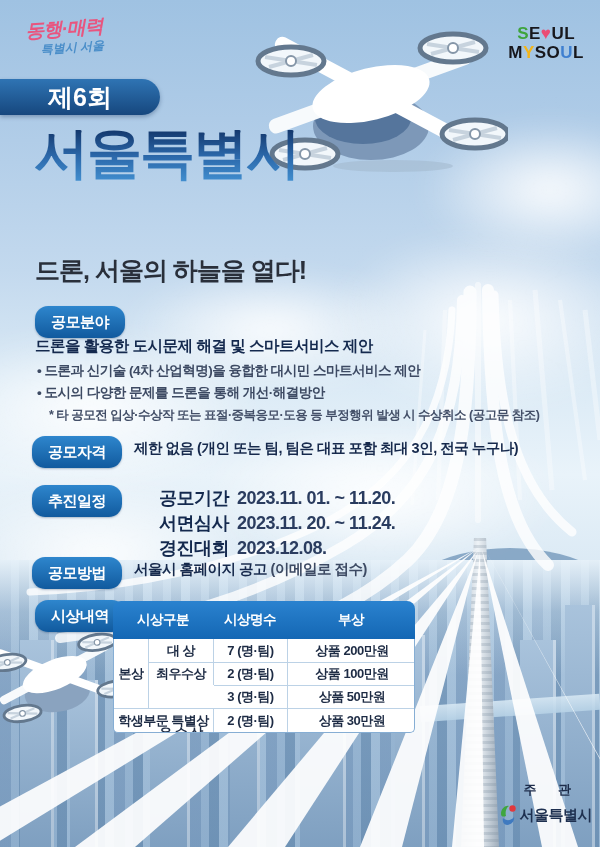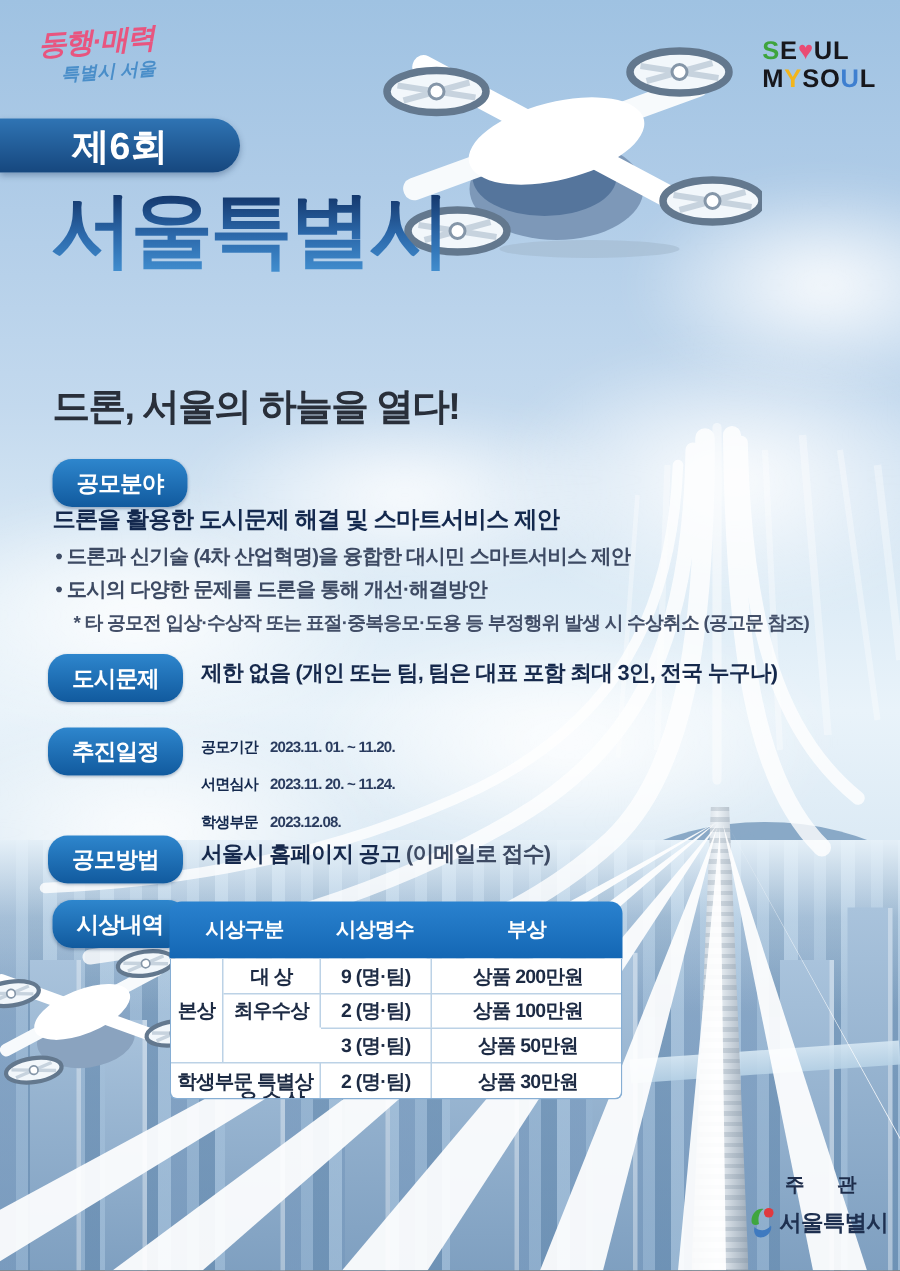--- a/index.html
+++ b/index.html
@@ -39,38 +39,38 @@
     color:#fff;font-size:25px;font-weight:800;letter-spacing:0px;box-shadow:0 2px 4px rgba(20,50,90,.35);}
   .badge{display:inline-flex;align-items:center;justify-content:center;min-width:66px;height:24px;padding:4px 12px;
     border-radius:13px;background:linear-gradient(180deg,#2e86cd 0%,#115a9e 100%);color:#fff;font-size:15px;font-weight:700;
     letter-spacing:-0.5px;box-shadow:0 1px 2px rgba(20,50,90,.3);}
   .sec{position:absolute;left:32px;display:flex;align-items:flex-start;}
   .sec .txt{margin-left:12px;font-size:14.5px;font-weight:700;color:#16294c;padding-top:3px;letter-spacing:-0.5px;}
   .field-head{position:absolute;left:35px;top:336px;font-size:15.5px;font-weight:800;color:#14294e;letter-spacing:-0.5px;}
   .bullets{position:absolute;left:37px;top:360px;font-size:13.5px;color:#3d4a63;font-weight:600;letter-spacing:-0.5px;line-height:22px;}
   .bullets .b::before{content:"• ";color:#3d4a63;}
   .note{margin-left:12px;font-size:12.5px;color:#434f68;font-weight:600;}
-  .sched-line{line-height:25px;font-size:10px;letter-spacing:-0.5px;}
+  .sched-line{line-height:25px;font-size:18px;letter-spacing:-0.5px;margin-left:25px;}
   .sched-line .lbl{font-weight:800;color:#14294e;margin-right:8px;}
   .sched-line .val{font-weight:600;color:#2a3c5f;}
   .method-note{font-weight:600;color:#3d4a63;}
   
   .tbl{position:absolute;left:113px;top:601px;width:302px;}
   .tbl-head{display:grid;grid-template-columns:100px 74px 128px;height:38px;align-items:center;text-align:center;
     background:linear-gradient(180deg,#2a82cf,#1467b4);border-radius:8px 8px 0 0;color:#fff;font-weight:700;font-size:13.5px;letter-spacing:-0.5px;}
   .tbl-body{display:grid;grid-template-columns:35px 65px 74px 128px;grid-template-rows:23px 23px 23px 24px;
     background:#fff;border:1px solid #86aed4;border-top:none;border-radius:0 0 5px 5px;overflow:hidden;}
   .cell{display:flex;align-items:center;justify-content:center;font-size:13px;font-weight:700;color:#1d2b44;letter-spacing:-0.5px;}
   .br{border-right:1px solid #bcd2e6;} .bt{border-top:1px solid #bcd2e6;}
   .g{grid-column:1;grid-row:1/4;} .sp{grid-column:1/3;grid-row:4;}
   
   .slogan{position:absolute;left:26px;top:20px;transform:rotate(-4deg);text-align:center;line-height:18px;}
   .slogan .l1{font-size:19px;font-weight:800;color:#e8557f;font-style:italic;letter-spacing:-1px;}
   .slogan .l2{font-size:12px;font-weight:800;color:#4a8ec9;font-style:italic;display:block;text-align:right;}
-  .sms{position:absolute;right:16px;top:24px;text-align:left;font-weight:800;font-size:17px;line-height:19px;letter-spacing:.5px;}
+  .sms{position:absolute;right:16px;top:24px;text-align:center;font-weight:800;font-size:17px;line-height:19px;letter-spacing:.5px;}
   .footer-org{position:absolute;right:20px;top:781px;font-size:13px;font-weight:800;color:#1d2c4a;letter-spacing:9px;}
   .footer-logo{position:absolute;right:8px;top:804px;display:flex;align-items:center;}
   .footer-logo .nm{font-size:15px;font-weight:800;color:#1e3050;letter-spacing:-0.5px;margin-left:2px;}
 </style>
 </head>
 <body>
 
 <div class="poster">
 
   <div class="layer">
@@ -183,35 +183,35 @@
     <span class="badge">공모분야</span>
   </div>
   <div class="field-head">드론을 활용한 도시문제 해결 및 스마트서비스 제안</div>
   <div class="bullets">
     <div class="b">드론과 신기술 (4차 산업혁명)을 융합한 대시민 스마트서비스 제안</div>
     <div class="b">도시의 다양한 문제를 드론을 통해 개선·해결방안</div>
     <div class="note">* 타 공모전 입상·수상작 또는 표절·중복응모·도용 등 부정행위 발생 시 수상취소 (공고문 참조)</div>
   </div>
 
   <div class="sec" style="top:436px;">
-    <span class="badge">도시문제</span>
+    <span class="badge">공모자격</span>
     <span class="txt">제한 없음 (개인 또는 팀, 팀은 대표 포함 최대 3인, 전국 누구나)</span>
   </div>
 
   <div class="sec" style="top:485px;">
     <span class="badge">추진일정</span>
     <div style="margin-left:12px;padding-top:1px;">
       <div class="sched-line">
         <span class="lbl">공모기간</span><span class="val">2023.11. 01. ~ 11.20.</span>
       </div>
       <div class="sched-line">
         <span class="lbl">서면심사</span><span class="val">2023.11. 20. ~ 11.24.</span>
       </div>
       <div class="sched-line">
-        <span class="lbl">학생부문</span><span class="val">2023.12.08.</span>
+        <span class="lbl">경진대회</span><span class="val">2023.12.08.</span>
       </div>
     </div>
   </div>
 
   <div class="sec" style="top:557px;">
     <span class="badge">공모방법</span>
     <span class="txt">
       <span>서울시 홈페이지 공고</span>
       <span class="method-note">(이메일로 접수)</span>
     </span>
@@ -222,21 +222,21 @@
   </div>
   <div class="tbl">
     <div class="tbl-head">
       <div>시상구분</div>
       <div>시상명수</div>
       <div>부상</div>
     </div>
     <div class="tbl-body">
       <div class="cell br g">본상</div>
       <div class="cell br" style="grid-column:2;grid-row:1;">대 상</div>
-      <div class="cell br" style="grid-column:3;grid-row:1;">9 (명·팀)</div>
+      <div class="cell br" style="grid-column:3;grid-row:1;">7 (명·팀)</div>
       <div class="cell" style="grid-column:4;grid-row:1;">상품 200만원</div>
       <div class="cell br bt" style="grid-column:2;grid-row:2;">최우수상</div>
       <div class="cell br bt" style="grid-column:3;grid-row:2;">2 (명·팀)</div>
       <div class="cell bt" style="grid-column:4;grid-row:2;">상품 100만원</div>
       <div class="cell br bt" style="grid-column:2;grid-row:3;margin-top:47px;">우 수 상</div>
       <div class="cell br bt" style="grid-column:3;grid-row:3;">3 (명·팀)</div>
       <div class="cell bt" style="grid-column:4;grid-row:3;">상품 50만원</div>
       <div class="cell br bt sp">학생부문 특별상</div>
       <div class="cell br bt" style="grid-column:3;grid-row:4;">2 (명·팀)</div>
       <div class="cell bt" style="grid-column:4;grid-row:4;">상품 30만원</div>

